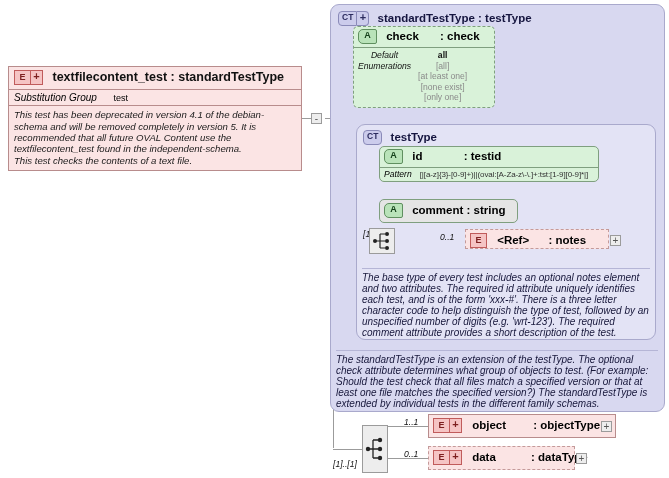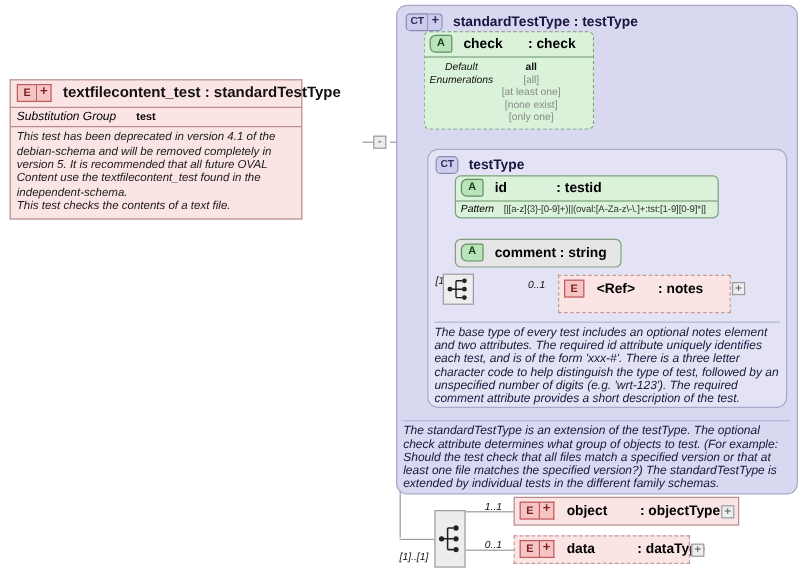--- a/index.html
+++ b/index.html
@@ -43,34 +43,34 @@
     font-size:9px;font-weight:bold;text-align:center;vertical-align:middle;
   }
   .expand-box{
     width:11px;height:11px;border:1px solid #9b9b9b;background:#ededed;
     color:#555;font-size:10px;line-height:9px;text-align:center;
     font-family:"Liberation Sans",sans-serif;
   }
 
   
   #root-el{
-    left:8px;top:66px;width:244px;
+    left:8px;top:66px;width:294px;
     border:1px solid #b88c8c;background:#fbe4e4;
   }
   #root-el .hdr{
     padding:3px 6px 4px 5px;border-bottom:1px solid #b88c8c;
     font-size:12.5px;font-weight:bold;color:#111;white-space:nowrap;
   }
   #root-el .hdr .nm{margin-left:6px;}
   #root-el .subrow{
     padding:2px 6px 2px 5px;border-bottom:1px solid #b88c8c;
     font-size:10px;white-space:nowrap;
   }
   #root-el .subrow .lbl{font-style:italic;}
-  #root-el .subrow .val{font-weight:bold;margin-left:14px;font-size:9px;}
+  #root-el .subrow .val{font-weight:normal;margin-left:14px;font-size:9px;}
   #root-el .doc{
     padding:3px 6px 4px 5px;font-size:9.6px;font-style:italic;
     line-height:11.4px;color:#1a1a1a;
   }
   #root-el .doc p{margin:0;}
 
   
   #ct-outer{
     left:330px;top:4px;width:335px;height:408px;
     border:1px solid #a9a9cc;border-radius:9px;background:#d8d8f0;
@@ -130,21 +130,21 @@
     left:379px;top:199px;width:139px;
     border:1px solid #7f9f7f;border-radius:5px;background:#e5e5e5;
   }
   #comment-box .ab-hdr{
     padding:3px 5px 4px 4px;white-space:nowrap;font-size:11.5px;font-weight:bold;
   }
   #comment-box .ab-hdr .nm{margin-left:6px;}
 
   
   #notes-box{
-    left:465px;top:229px;width:144px;height:32px;
+    left:465px;top:229px;width:144px;height:20px;
     border:1px dashed #c49a9a;background:#fbe4e4;
   }
   #notes-box .row{
     padding:3px 5px 0 4px;white-space:nowrap;font-size:11.5px;font-weight:bold;
   }
   #notes-box .nm{margin-left:7px;}
   #notes-box .ty{margin-left:16px;}
 
   
   #object-box{

